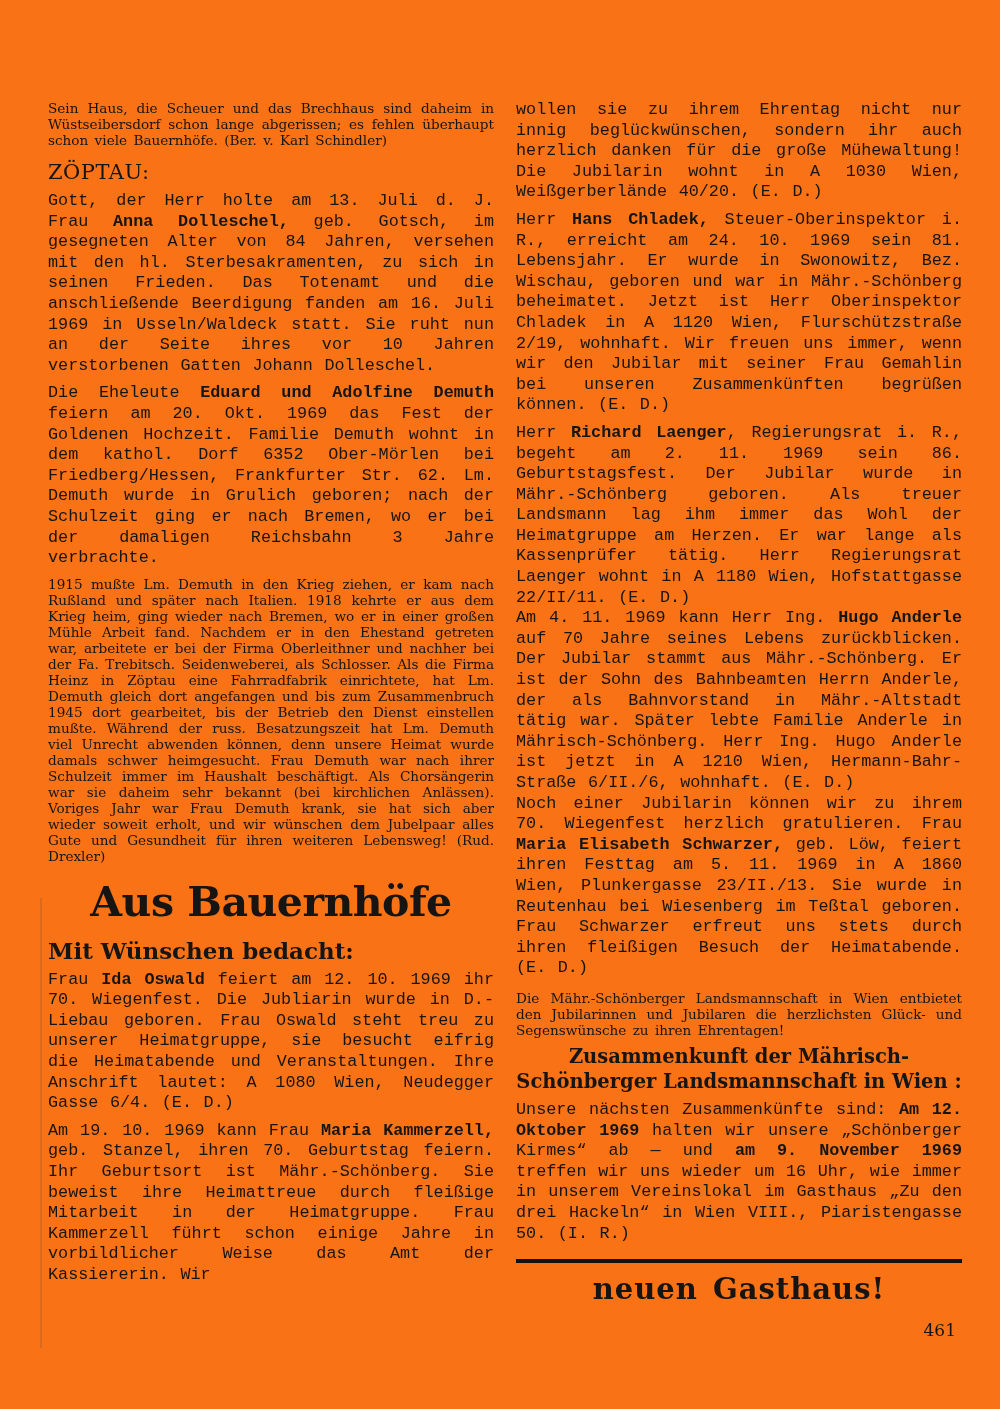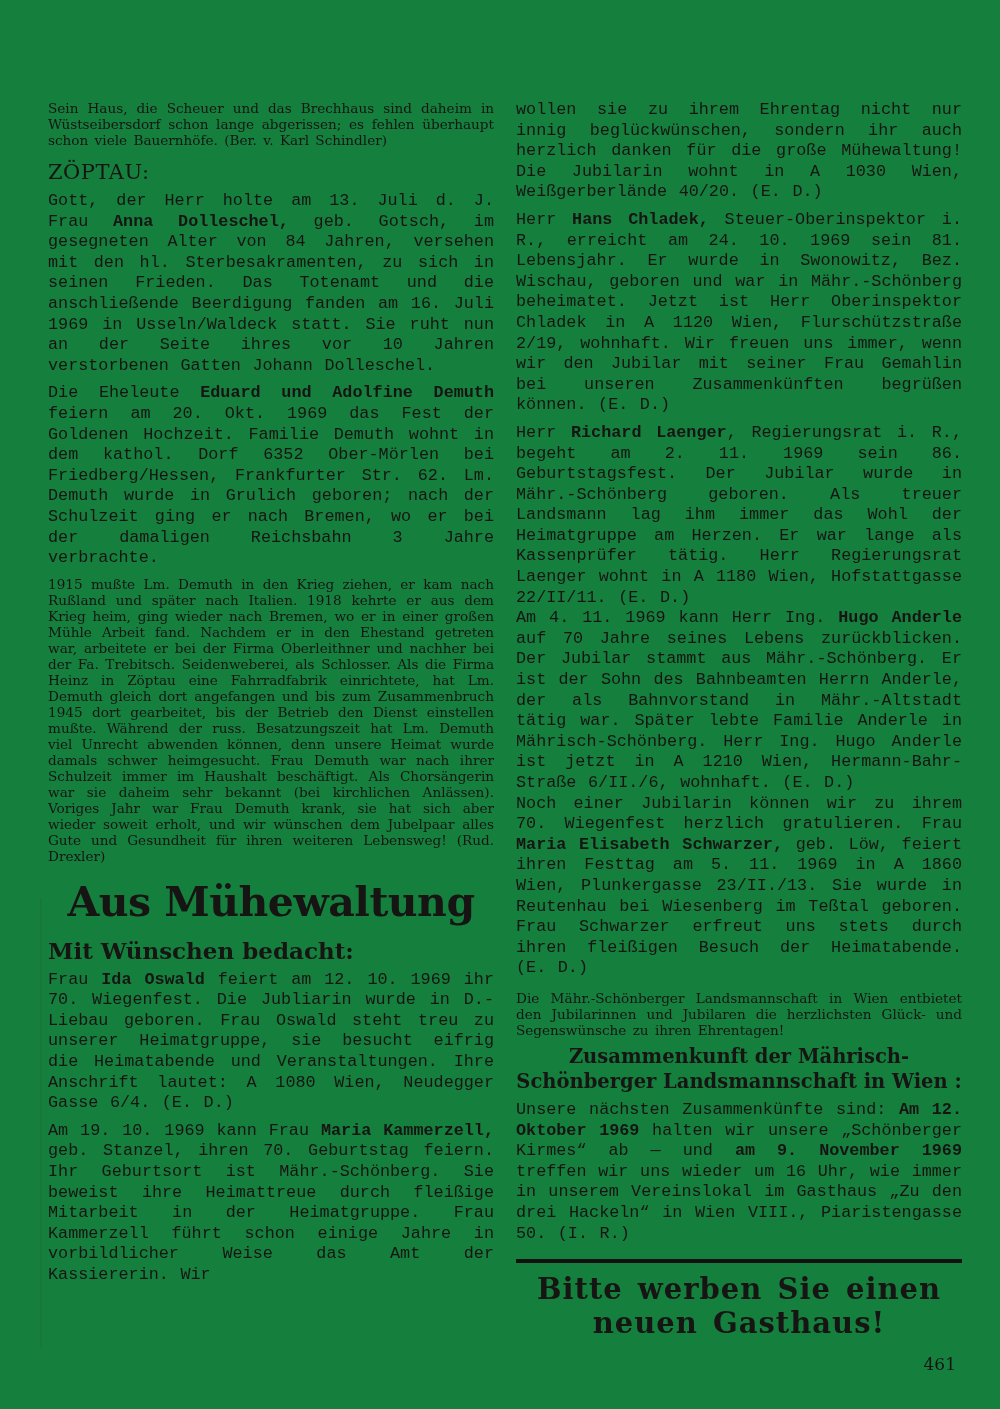--- a/index.html
+++ b/index.html
@@ -4,21 +4,21 @@
 <style>
   html, body {
     margin: 0;
     padding: 0;
     background: #ffffff;
   }
   .page {
     position: relative;
     width: 1000px;
     height: 1409px;
-    background: #15803d;
+    background: #f97316;
     color: #161514;
     font-family: "DejaVu Serif", "Liberation Serif", serif;
     overflow: hidden;
   }
   .col {
     position: absolute;
     top: 100px;
   }
   .col-left  { left: 48px;  width: 446px; }
   .col-right { left: 516px; width: 446px; }
@@ -99,35 +99,34 @@
 <div class="page">
 
   <div class="scan-line"></div>
 
   <div class="col col-left">
     <p class="small mb-lg"><span>Sein Haus, die Scheuer und das Brechhaus sind daheim in Wüstseibersdorf schon lange abgerissen; es fehlen überhaupt schon viele Bauernhöfe. (Ber. v. Karl Schindler)</span></p>
     <h2 class="h-section">ZÖPTAU:</h2>
     <p class="body mb"><span>Gott, der Herr holte am 13. Juli d. J. Frau </span><b>Anna Dolleschel,</b><span> geb. Gotsch, im gesegneten Alter von 84 Jahren, versehen mit den hl. Sterbesakramenten, zu sich in seinen Frieden. Das Totenamt und die anschließende Beerdigung fanden am 16. Juli 1969 in Usseln/Waldeck statt. Sie ruht nun an der Seite ihres vor 10 Jahren verstorbenen Gatten Johann Dolleschel.</span></p>
     <p class="body mb"><span>Die Eheleute </span><b>Eduard und Adolfine Demuth</b><span> feiern am 20. Okt. 1969 das Fest der Goldenen Hochzeit. Familie Demuth wohnt in dem kathol. Dorf 6352 Ober-Mörlen bei Friedberg/Hessen, Frankfurter Str. 62. Lm. Demuth wurde in Grulich geboren; nach der Schulzeit ging er nach Bremen, wo er bei der damaligen Reichsbahn 3 Jahre verbrachte.</span></p>
     <p class="small"><span>1915 mußte Lm. Demuth in den Krieg ziehen, er kam nach Rußland und später nach Italien. 1918 kehrte er aus dem Krieg heim, ging wieder nach Bremen, wo er in einer großen Mühle Arbeit fand. Nachdem er in den Ehestand getreten war, arbeitete er bei der Firma Oberleithner und nachher bei der Fa. Trebitsch. Seidenweberei, als Schlosser. Als die Firma Heinz in Zöptau eine Fahrradfabrik einrichtete, hat Lm. Demuth gleich dort angefangen und bis zum Zusammenbruch 1945 dort gearbeitet, bis der Betrieb den Dienst einstellen mußte. Während der russ. Besatzungszeit hat Lm. Demuth viel Unrecht abwenden können, denn unsere Heimat wurde damals schwer heimgesucht. Frau Demuth war nach ihrer Schulzeit immer im Haushalt beschäftigt. Als Chorsängerin war sie daheim sehr bekannt (bei kirchlichen Anlässen). Voriges Jahr war Frau Demuth krank, sie hat sich aber wieder soweit erholt, und wir wünschen dem Jubelpaar alles Gute und Gesundheit für ihren weiteren Lebensweg! (Rud. Drexler)</span></p>
-    <h1 class="h-display">Aus Mühewaltung</h1>
+    <h1 class="h-display">Aus Bauernhöfe</h1>
     <h3 class="h-sub">Mit Wünschen bedacht:</h3>
     <p class="body mb"><span>Frau </span><b>Ida Oswald</b><span> feiert am 12. 10. 1969 ihr 70. Wiegenfest. Die Jubliarin wurde in D.-Liebau geboren. Frau Oswald steht treu zu unserer Heimatgruppe, sie besucht eifrig die Heimatabende und Veranstaltungen. Ihre Anschrift lautet: A 1080 Wien, Neudegger Gasse 6/4. (E. D.)</span></p>
     <p class="body"><span>Am 19. 10. 1969 kann Frau </span><b>Maria Kammerzell,</b><span> geb. Stanzel, ihren 70. Geburtstag feiern. Ihr Geburtsort ist Mähr.-Schönberg. Sie beweist ihre Heimattreue durch fleißige Mitarbeit in der Heimatgruppe. Frau Kammerzell führt schon einige Jahre in vorbildlicher Weise das Amt der Kassiererin. Wir</span></p>
   </div>
 
   <div class="col col-right">
     <p class="body mb"><span>wollen sie zu ihrem Ehrentag nicht nur innig beglückwünschen, sondern ihr auch herzlich danken für die große Mühewaltung! Die Jubilarin wohnt in A 1030 Wien, Weißgerberlände 40/20. (E. D.)</span></p>
     <p class="body mb"><span>Herr </span><b>Hans Chladek,</b><span> Steuer-Oberinspektor i. R., erreicht am 24. 10. 1969 sein 81. Lebensjahr. Er wurde in Swonowitz, Bez. Wischau, geboren und war in Mähr.-Schönberg beheimatet. Jetzt ist Herr Oberinspektor Chladek in A 1120 Wien, Flurschützstraße 2/19, wohnhaft. Wir freuen uns immer, wenn wir den Jubilar mit seiner Frau Gemahlin bei unseren Zusammenkünften begrüßen können. (E. D.)</span></p>
     <p class="body"><span>Herr </span><b>Richard Laenger</b><span>, Regierungsrat i. R., begeht am 2. 11. 1969 sein 86. Geburtstagsfest. Der Jubilar wurde in Mähr.-Schönberg geboren. Als treuer Landsmann lag ihm immer das Wohl der Heimatgruppe am Herzen. Er war lange als Kassenprüfer tätig. Herr Regierungsrat Laenger wohnt in A 1180 Wien, Hofstattgasse 22/II/11. (E. D.)</span></p>
     <p class="body"><span>Am 4. 11. 1969 kann Herr Ing. </span><b>Hugo Anderle</b><span> auf 70 Jahre seines Lebens zurückblicken. Der Jubilar stammt aus Mähr.-Schönberg. Er ist der Sohn des Bahnbeamten Herrn Anderle, der als Bahnvorstand in Mähr.-Altstadt tätig war. Später lebte Familie Anderle in Mährisch-Schönberg. Herr Ing. Hugo Anderle ist jetzt in A 1210 Wien, Hermann-Bahr-Straße 6/II./6, wohnhaft. (E. D.)</span></p>
     <p class="body"><span>Noch einer Jubilarin können wir zu ihrem 70. Wiegenfest herzlich gratulieren. Frau </span><b>Maria Elisabeth Schwarzer,</b><span> geb. Löw, feiert ihren Festtag am 5. 11. 1969 in A 1860 Wien, Plunkergasse 23/II./13. Sie wurde in Reutenhau bei Wiesenberg im Teßtal geboren. Frau Schwarzer erfreut uns stets durch ihren fleißigen Besuch der Heimatabende. (E. D.)</span></p>
     <p class="small" style="margin-top:11px; margin-bottom:6px;"><span>Die Mähr.-Schönberger Landsmannschaft in Wien entbietet den Jubilarinnen und Jubilaren die herzlichsten Glück- und Segenswünsche zu ihren Ehrentagen!</span></p>
     <h3 class="h-meeting">Zusammenkunft der Mährisch-Schönberger Landsmannschaft in Wien :</h3>
     <p class="body"><span>Unsere nächsten Zusammenkünfte sind: </span><b>Am 12. Oktober 1969</b><span> halten wir unsere „Schönberger Kirmes“ ab — und </span><b>am 9. November 1969</b><span> treffen wir uns wieder um 16 Uhr, wie immer in unserem Vereinslokal im Gasthaus „Zu den drei Hackeln“ in Wien VIII., Piaristengasse 50. (I. R.)</span></p>
     <div class="promo">
-      <span class="promo-line">Bitte werben Sie einen</span>
       <span class="promo-line">neuen Gasthaus!</span>
     </div>
     <div class="pagenum">461</div>
   </div>
 
 </div>
 
 </body></html>

